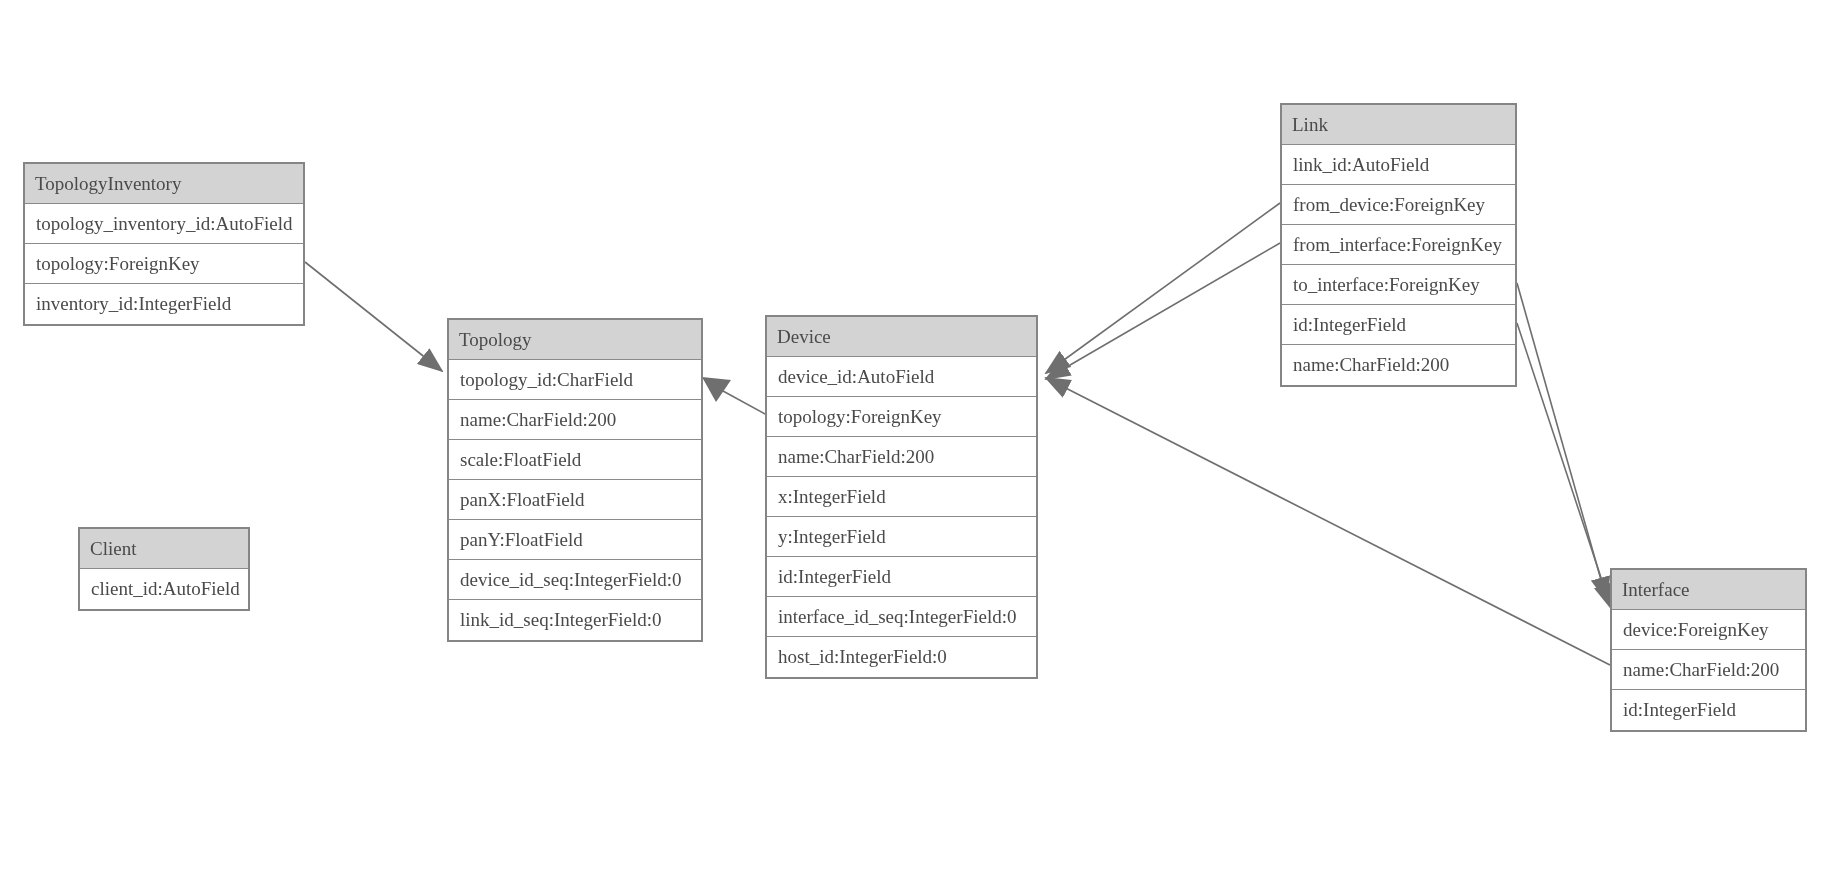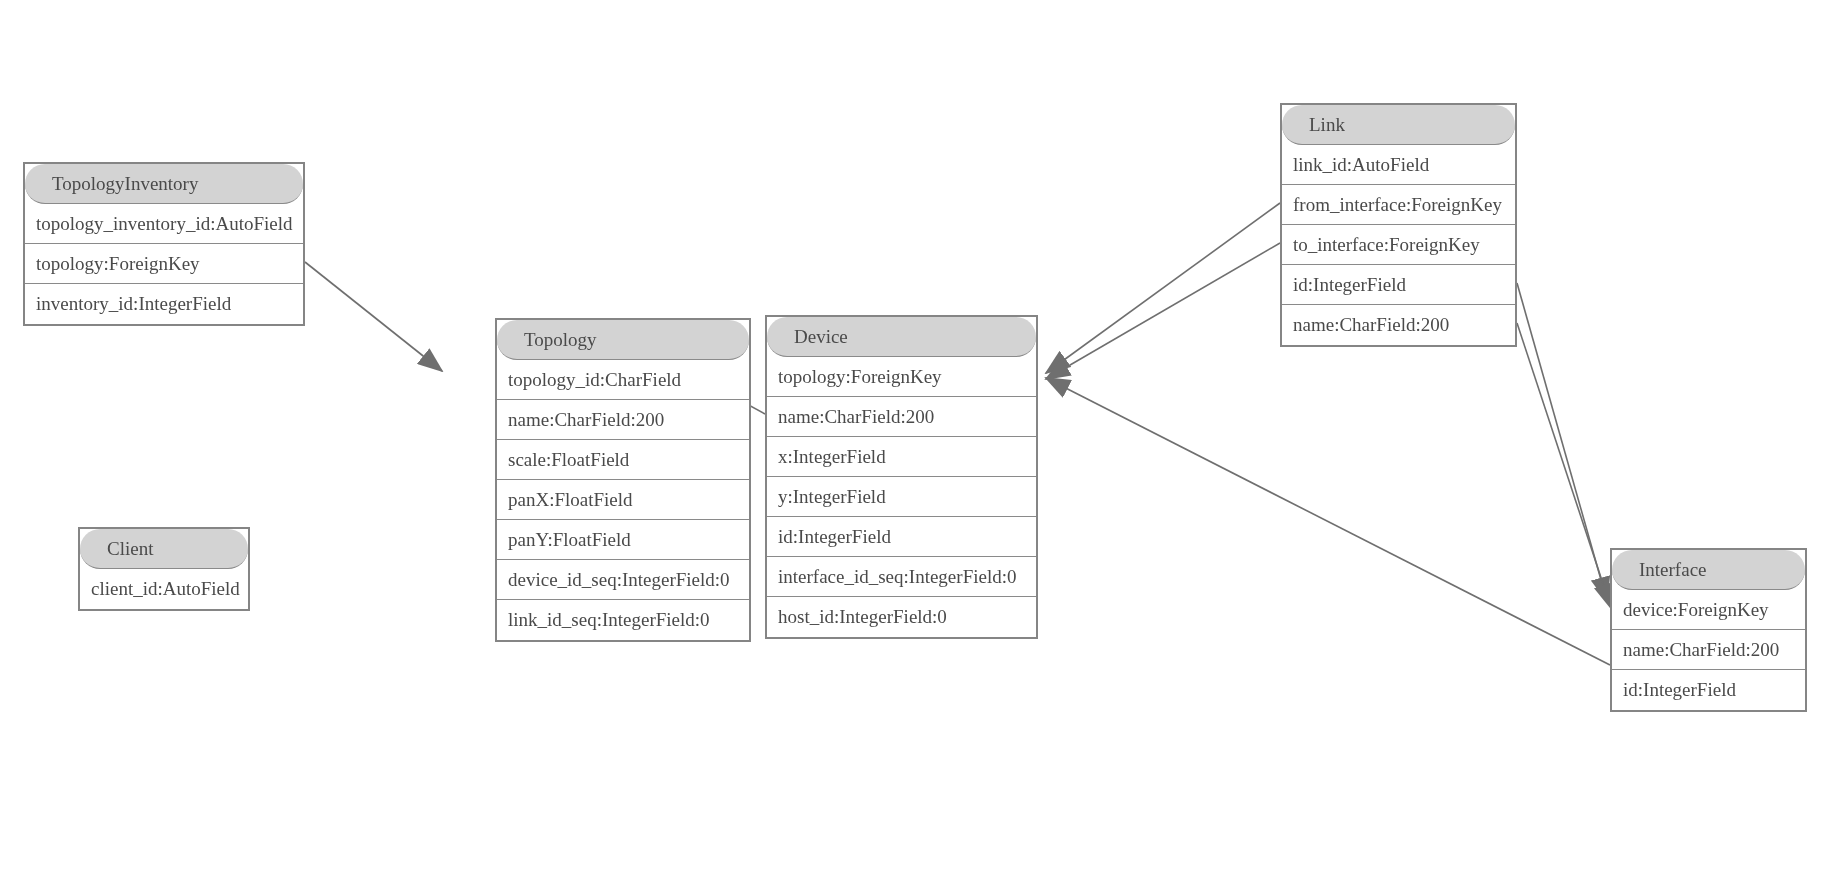--- a/index.html
+++ b/index.html
@@ -7,21 +7,21 @@
     --text:#4a4a4a; --line:#6f6f6f; --arrow:#6f6f6f;
   }
   html,body{margin:0;padding:0;background:var(--bg);}
   #stage{position:relative;width:1824px;height:874px;background:var(--bg);
          font-family:"Liberation Serif","DejaVu Serif",serif;overflow:hidden;}
   #edges{position:absolute;left:0;top:0;width:1824px;height:874px;}
   .entity{position:absolute;border:2px solid var(--border);background:#fff;
           box-sizing:border-box;color:var(--text);}
   .entity .hdr{height:40px;background:var(--header-bg);
           border-bottom:1px solid var(--divider);
-          display:flex;align-items:center;padding:0 27px;font-size:19px;box-sizing:border-box;border-radius:20px;}
+          display:flex;align-items:center;padding:0 10px;font-size:19px;box-sizing:border-box;}
   .entity .row{height:40px;display:flex;align-items:center;padding:9px 11px;
           border-bottom:1px solid var(--divider);font-size:19px;box-sizing:border-box;
           white-space:nowrap;overflow:hidden;}
   .entity .row:last-child{border-bottom:none;}
 </style>
 </head>
 <body>
 
 <div id="stage">
   <svg id="edges" xmlns="http://www.w3.org/2000/svg">
@@ -43,61 +43,63 @@
   </svg>
 
 <div class="entity" style="left: 23px; top: 162px; width: 282px;">
     <div class="hdr">TopologyInventory</div>
     <div>
         <div class="row">topology_inventory_id:AutoField</div>
         <div class="row">topology:ForeignKey</div>
         <div class="row">inventory_id:IntegerField</div>
       </div>
   </div>
-    <div class="entity" style="left: 447px; top: 318px; width: 256px; margin-left: 48px;">
+    <div class="entity" style="left: 447px; top: 318px; width: 256px;">
     <div class="hdr">Topology</div>
     <div>
         <div class="row">topology_id:CharField</div>
         <div class="row">name:CharField:200</div>
         <div class="row">scale:FloatField</div>
         <div class="row">panX:FloatField</div>
         <div class="row">panY:FloatField</div>
         <div class="row">device_id_seq:IntegerField:0</div>
         <div class="row">link_id_seq:IntegerField:0</div>
       </div>
   </div>
     <div class="entity" style="left: 78px; top: 527px; width: 172px;">
     <div class="hdr">Client</div>
     <div>
         <div class="row">client_id:AutoField</div>
       </div>
   </div>
     <div class="entity" style="left: 765px; top: 315px; width: 273px;">
     <div class="hdr">Device</div>
     <div>
+        <div class="row">device_id:AutoField</div>
         <div class="row">topology:ForeignKey</div>
         <div class="row">name:CharField:200</div>
         <div class="row">x:IntegerField</div>
         <div class="row">y:IntegerField</div>
         <div class="row">id:IntegerField</div>
         <div class="row">interface_id_seq:IntegerField:0</div>
         <div class="row">host_id:IntegerField:0</div>
       </div>
   </div>
     <div class="entity" style="left: 1280px; top: 103px; width: 237px;">
     <div class="hdr">Link</div>
     <div>
         <div class="row">link_id:AutoField</div>
+        <div class="row">from_device:ForeignKey</div>
         <div class="row">from_interface:ForeignKey</div>
         <div class="row">to_interface:ForeignKey</div>
         <div class="row">id:IntegerField</div>
         <div class="row">name:CharField:200</div>
       </div>
   </div>
-    <div class="entity" style="left: 1610px; top: 548px; width: 197px;">
+    <div class="entity" style="left: 1610px; top: 568px; width: 197px;">
     <div class="hdr">Interface</div>
     <div>
         <div class="row">device:ForeignKey</div>
         <div class="row">name:CharField:200</div>
         <div class="row">id:IntegerField</div>
       </div>
   </div>
   </div>
 
 </body></html>

